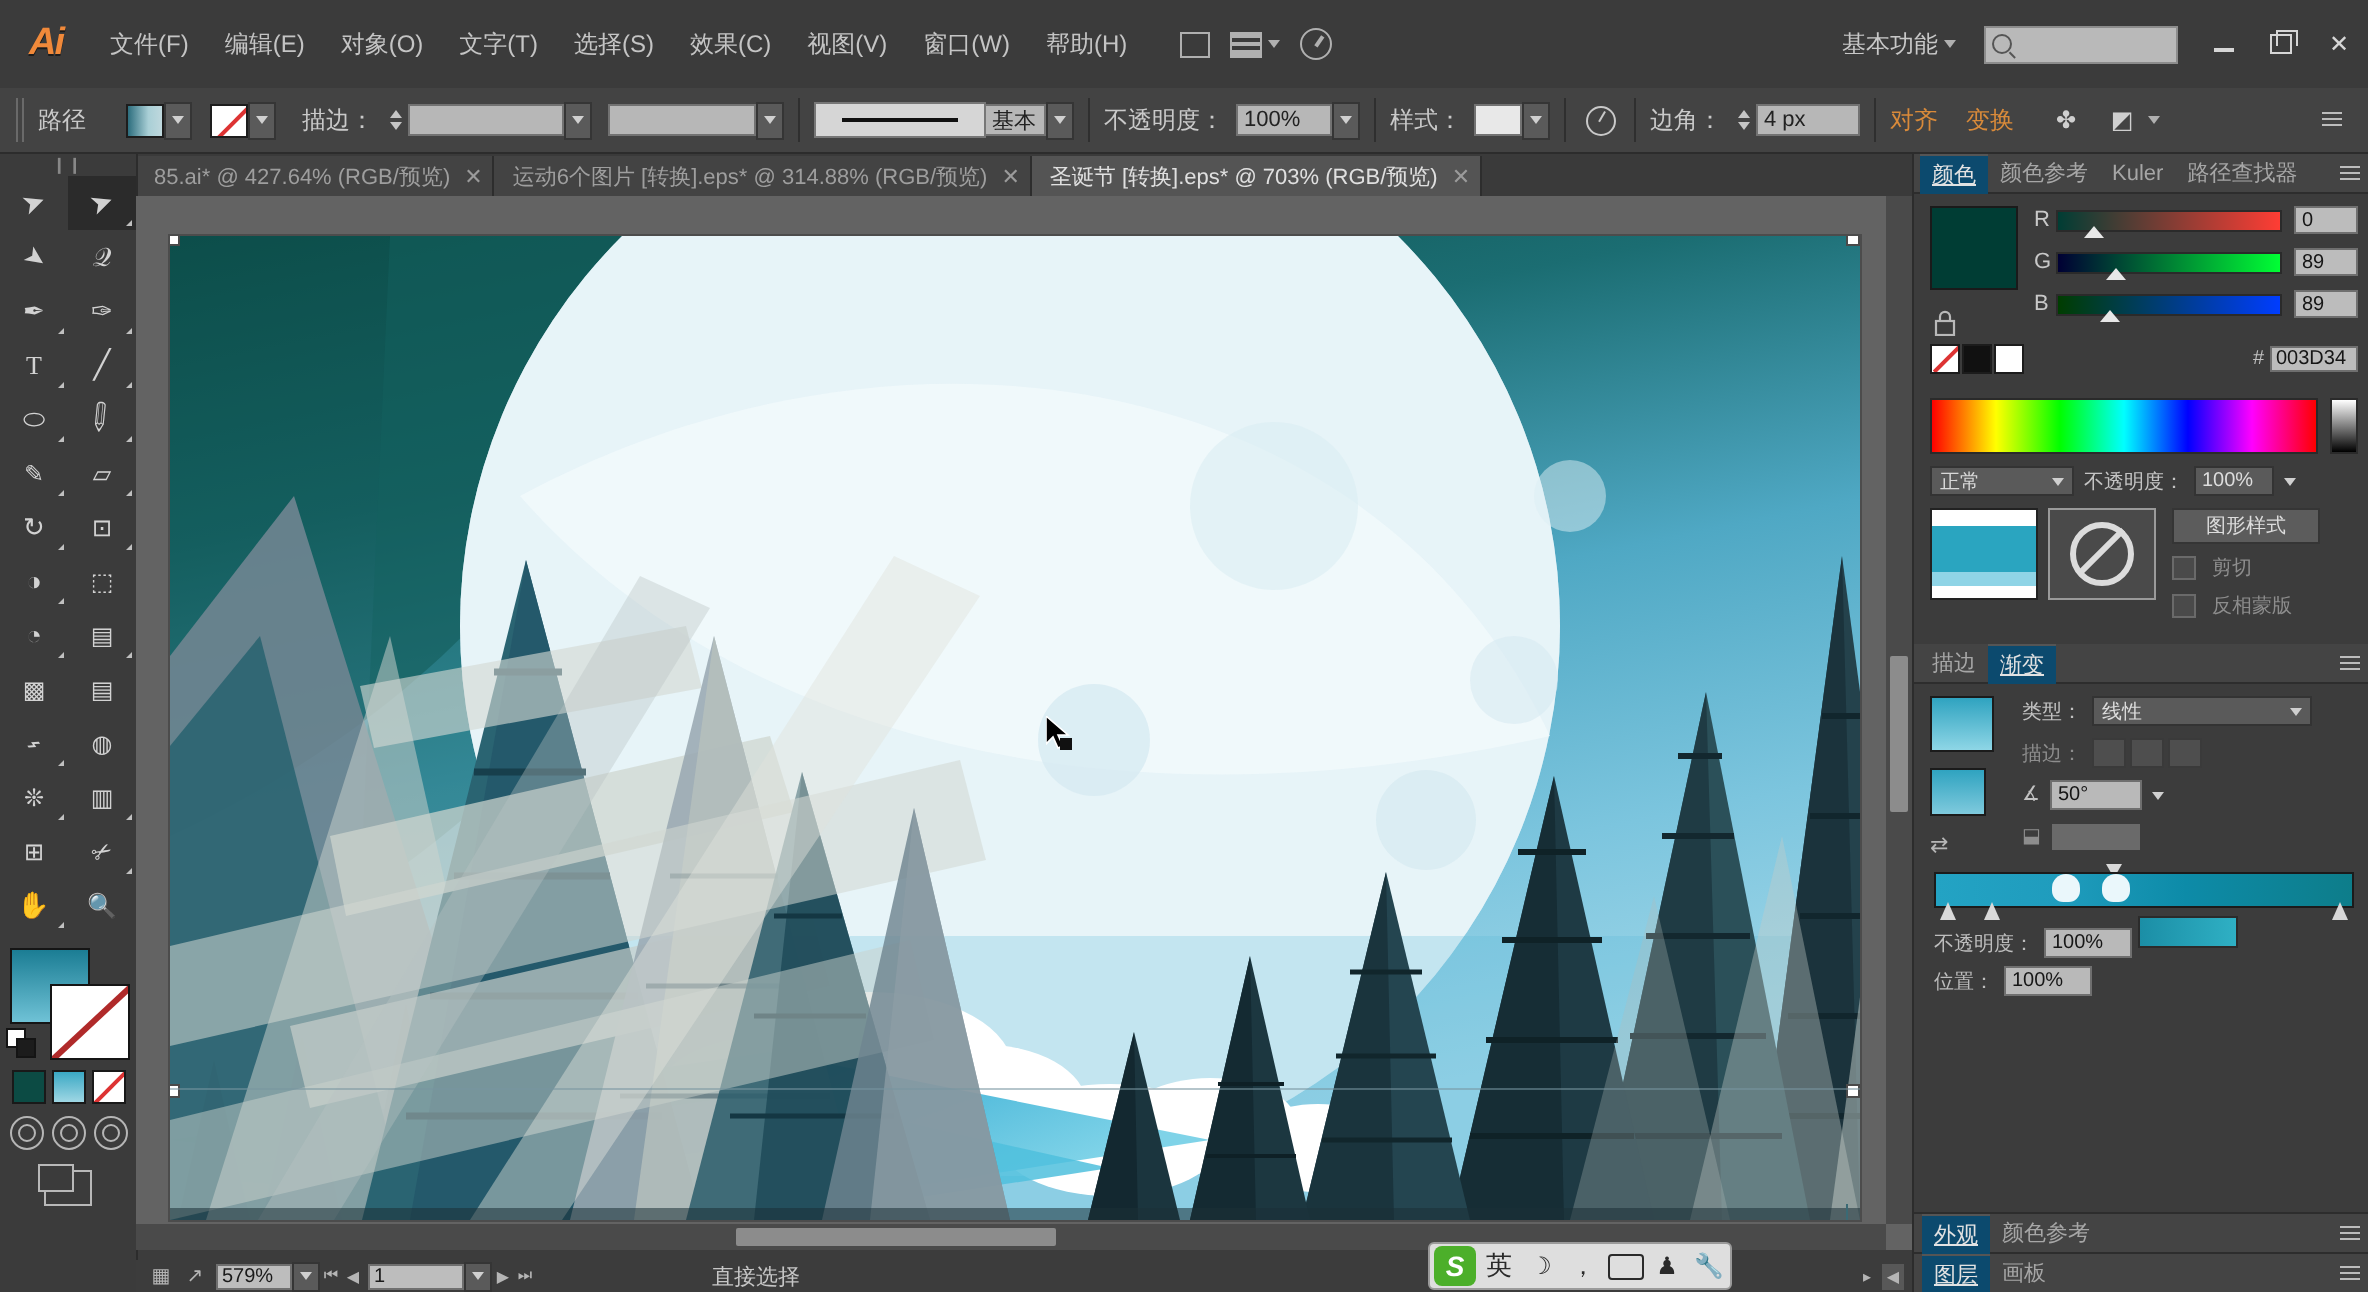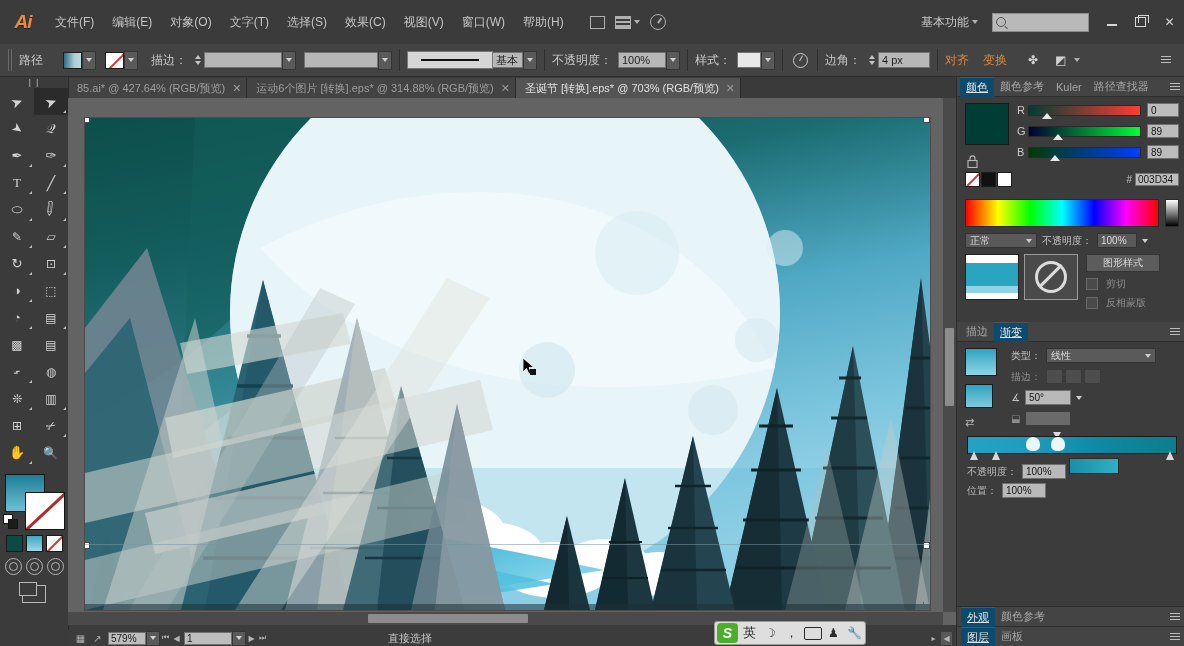--- a/index.html
+++ b/index.html
@@ -117,21 +117,21 @@
   .cv-scroll-h{position:absolute;left:0;bottom:0;width:875px;height:13px;background:#4a4a4a;}
   .cv-scroll-h .thumb{position:absolute;top:2px;left:300px;width:160px;height:9px;background:#8c8c8c;border-radius:1px;}
 
   
   .statusbar{position:absolute;left:68px;top:630px;width:888px;height:16px;background:#3c3c3c;
              display:flex;align-items:center;padding-left:4px;box-sizing:border-box;font-size:10px;color:#bdbdbd;}
   .sb-ico{width:17px;height:13px;display:flex;align-items:center;justify-content:center;color:#b5b5b5;font-size:10px;}
   .sb-fld{height:13px;background:#bdbdbd;border:1px solid #6f6f6f;color:#1a1a1a;font-size:10px;
           display:flex;align-items:center;padding:0 2px;box-sizing:border-box;}
   .sb-nav{width:11px;height:13px;display:flex;align-items:center;justify-content:center;color:#b5b5b5;font-size:8px;}
-  .sb-status{margin-left:120px;font-size:11px;color:#c6c6c6;}
+  .sb-status{margin-left:88px;font-size:11px;color:#c6c6c6;}
 
   
   .rightcol{position:absolute;left:956px;top:77px;width:228px;height:569px;background:#3c3c3c;border-left:1px solid #2c2c2c;}
   .pn-tabs{display:flex;align-items:center;height:19px;background:#444;border-bottom:1px solid #2d2d2d;padding-left:3px;}
   .pn-tab{font-size:11px;color:#a6a6a6;padding:2px 6px;white-space:nowrap;}
   .pn-tab.active{color:#e2e2e2;background:#0c4a6e;border-top:1px solid #555;text-decoration:underline;}
   .pn-menu{margin-left:auto;margin-right:4px;width:12px;height:12px;display:flex;align-items:center;justify-content:center;}
   .burger{width:10px;height:8px;background:repeating-linear-gradient(#bdbdbd 0 1.2px,transparent 1.2px 3px);}
   .pn-body{padding:6px 6px 6px 8px;}
   .colorpanel{display:flex;}

